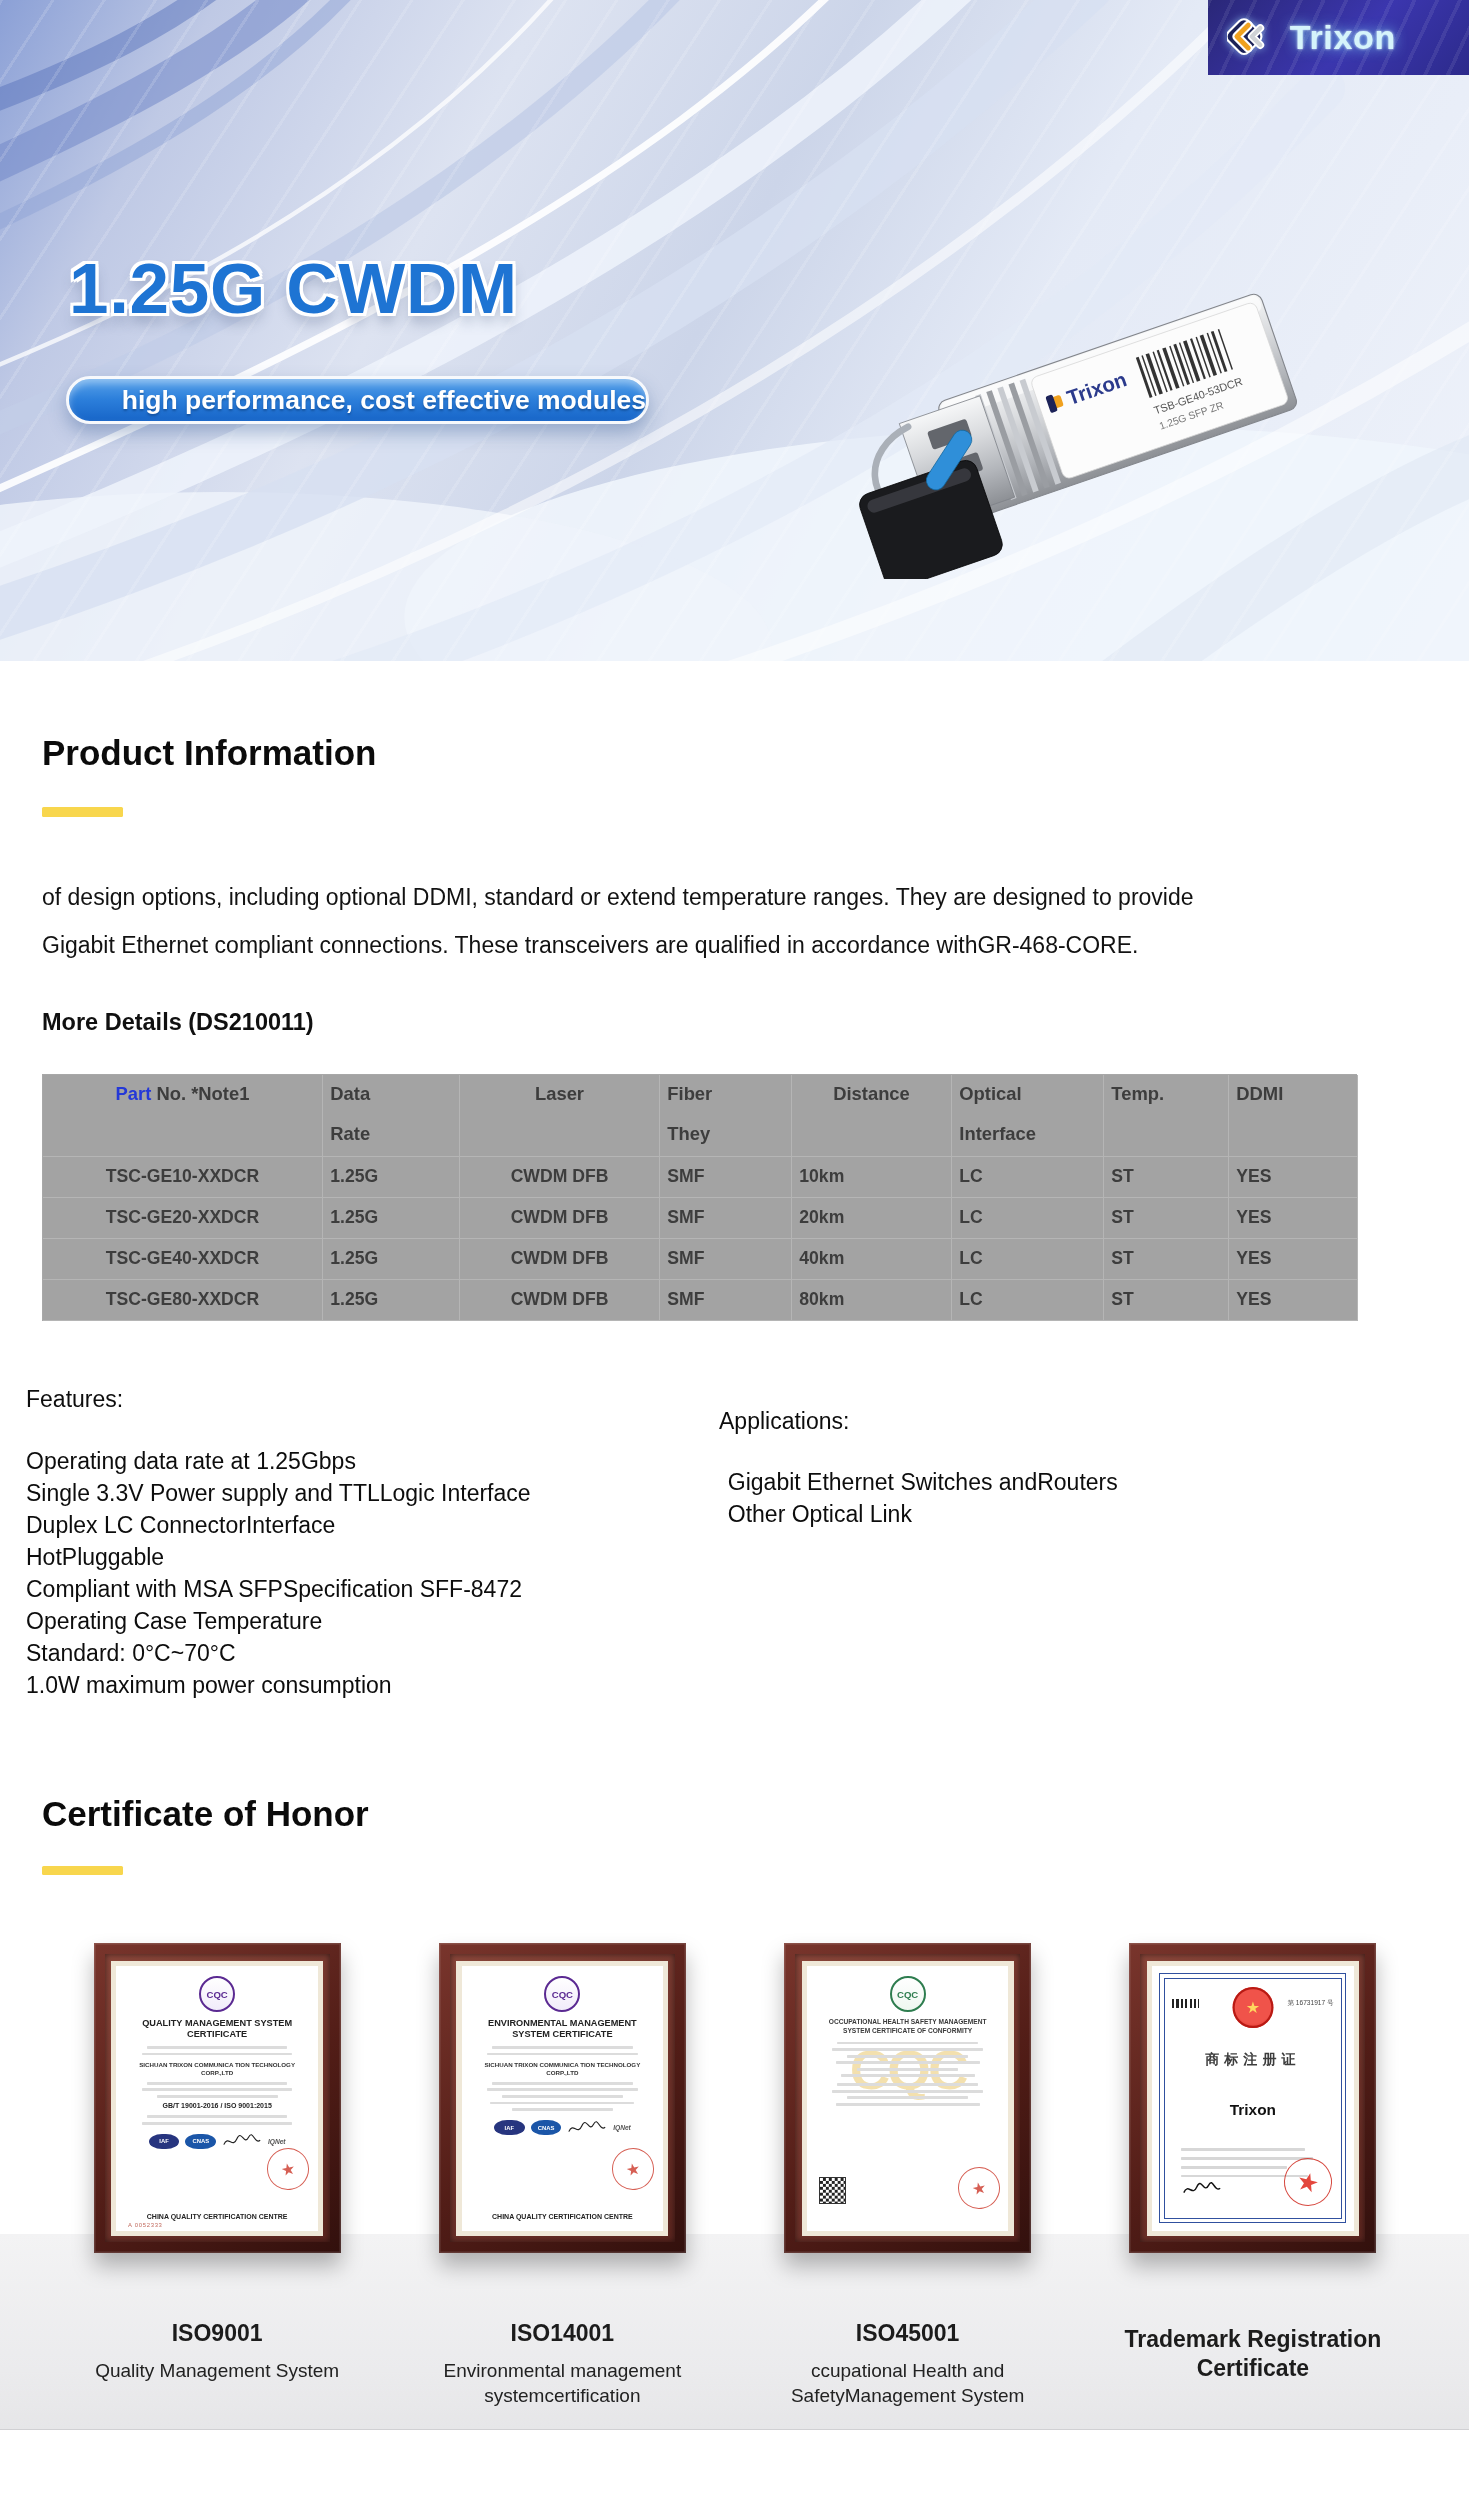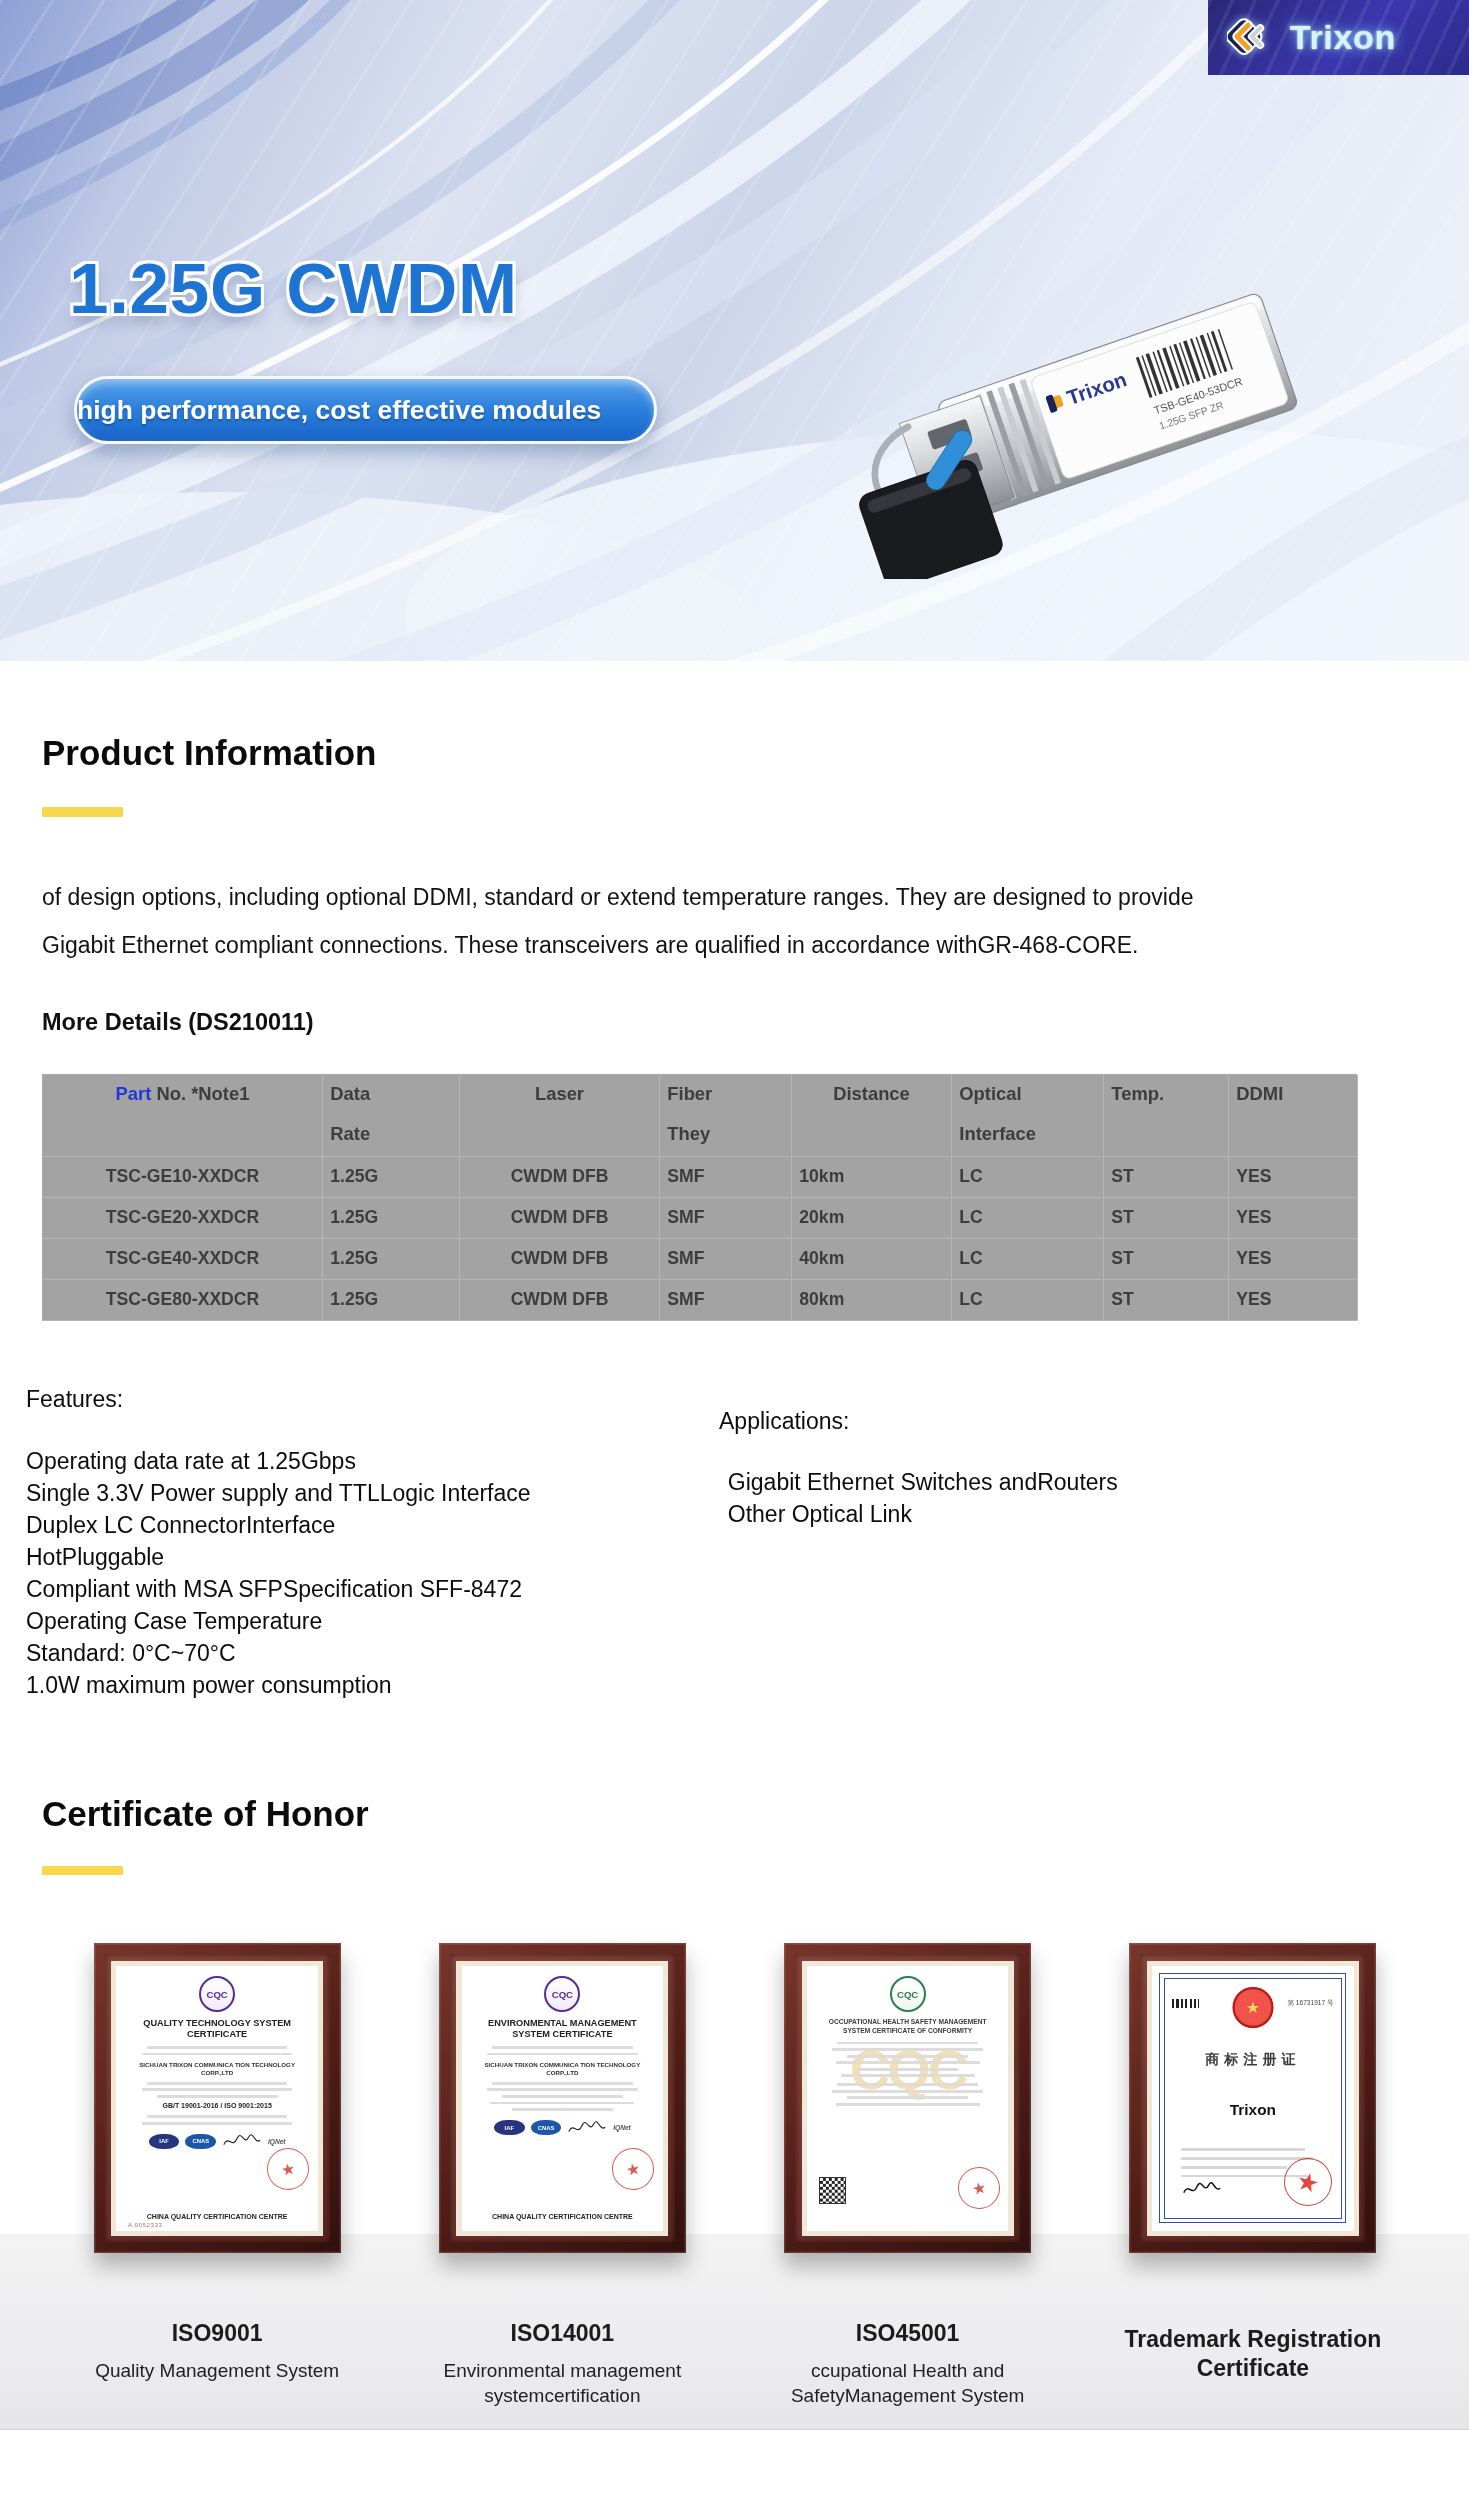--- a/index.html
+++ b/index.html
@@ -18,25 +18,25 @@
     display:flex;align-items:center;gap:11.8px;padding-left:19px;overflow:hidden}
   .logo-box::after{content:"";position:absolute;inset:0;
     background:repeating-linear-gradient(115deg,rgba(255,255,255,.08) 0 3.7px,transparent 3.7px 20.6px);}
   .logo-mark{width:51px;height:44px;position:relative;z-index:1;filter:drop-shadow(0 0 4.4px rgba(160,220,255,.7))}
   .logo-text{position:relative;z-index:1;font-size:34px;font-weight:700;color:#d6f4fb;letter-spacing:0.7px;
     text-shadow:0 0 13.2px rgba(130,220,255,.95),0 0 2.9px #ffffff;}
   .hero-title{position:absolute;left:69px;top:248px;font-size:71px;font-weight:800;letter-spacing:0.7px;
     color:#1e74d3;
     text-shadow:-2.9px -2.9px 0 #fff,2.9px -2.9px 0 #fff,-2.9px 2.9px 0 #fff,2.9px 2.9px 0 #fff,
       -2.9px 0 0 #fff,2.9px 0 0 #fff,0 -2.9px 0 #fff,0 2.9px 0 #fff,0 8.8px 13.2px rgba(60,80,120,.35);}
-  .hero-pill{position:absolute;left:74px;top:376px;width:583px;height:68px;box-sizing:border-box;
+  .hero-pill{position:absolute;left:66px;top:376px;width:583px;height:48px;box-sizing:border-box;
     border-radius:37px;border:3.7px solid #f7f9fc;
     background:linear-gradient(180deg,#58a2ea 0%,#2c7fdb 48%,#1765c8 100%);
     box-shadow:0 8.8px 17.6px rgba(40,80,140,.35), inset 0 4.4px 7.3px rgba(255,255,255,.35);
-    display:flex;align-items:center;justify-content:flex-start;cursor:pointer;}
+    display:flex;align-items:center;justify-content:flex-end;cursor:pointer;}
   .hero-pill span{color:#fff;font-size:26.5px;font-weight:700;text-shadow:0 1.5px 2.2px rgba(0,40,90,.4)}
   .module{position:absolute;left:821px;top:259px;width:526px;height:320px}
 
   
   .section-title{margin:0 0 0 42px;font-size:35px;font-weight:700;color:#0b0b0b}
   .yellow-bar{margin-left:42px;width:81px;height:9.6px;background:#f8d64d;border-radius:1.5px}
   .product-section{padding-top:72px}
   .product-section .yellow-bar{margin-top:34px}
   .para{margin:56px 42px 0;width:1352px;font-size:23px;line-height:48px;color:#121212}
   .more-details{margin:40px 42px 0;font-size:23.5px;font-weight:700;color:#101010}
@@ -329,21 +329,21 @@
 
   <div class="certs-row">
 
     <div class="cert-frame">
       <div class="frame-inner">
         <div class="mat">
           <div class="paper">
             <div class="cqc-badge">
                 <span>CQC</span>
               </div>
-            <div class="p-title">QUALITY TECHNOLOGY SYSTEM CERTIFICATE</div>
+            <div class="p-title">QUALITY MANAGEMENT SYSTEM CERTIFICATE</div>
             <div class="p-bars">
                 <div class="bar" style="width: 86%;"></div>
                 <div class="bar" style="width: 92%;"></div>
               </div>
             <div class="p-org">SICHUAN TRIXON COMMUNICA TION TECHNOLOGY CORP.,LTD</div>
             <div class="p-bars">
                 <div class="bar" style="width: 86%;"></div>
                 <div class="bar" style="width: 92%;"></div>
                 <div class="bar" style="width: 74%;"></div>
               </div>

